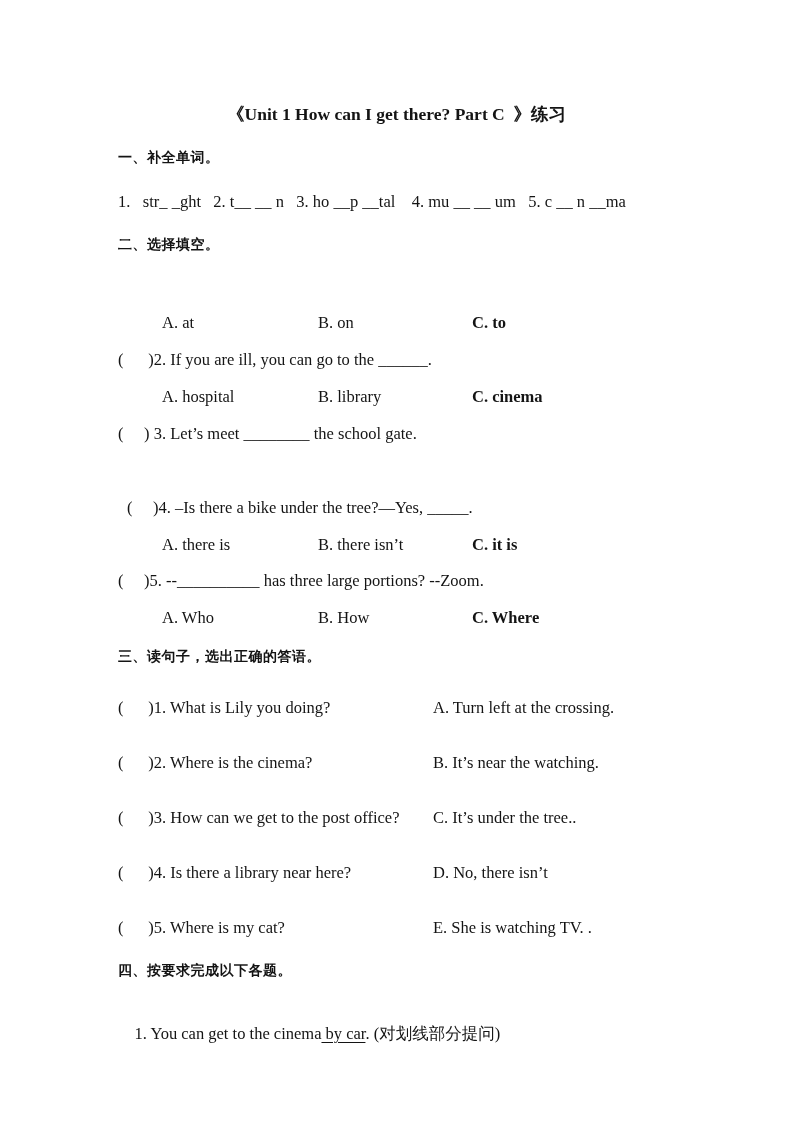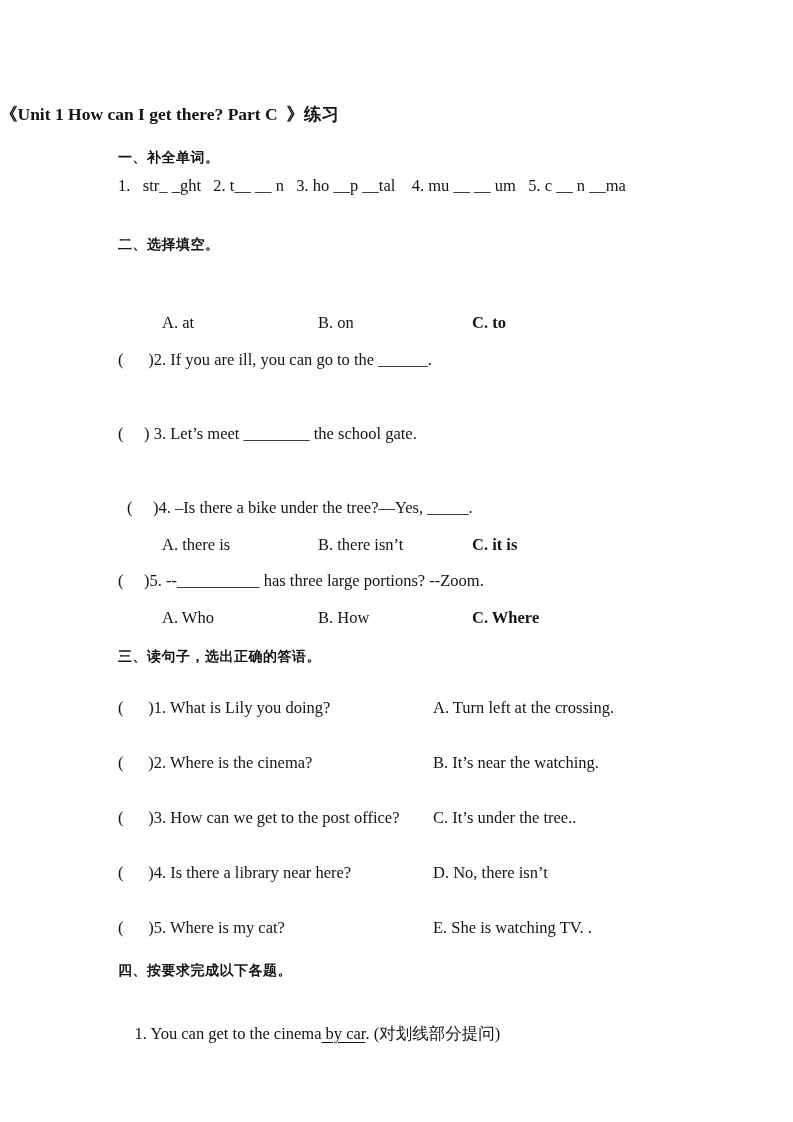--- a/index.html
+++ b/index.html
@@ -10,29 +10,29 @@
     background:#ffffff;
     color:#141414;
     font-family:"Liberation Serif","DejaVu Serif",serif;
     font-size:16.5px;
     line-height:22px;
     overflow:hidden;
   }
   .abs{position:absolute;left:118px;white-space:pre;}
   .title{
     position:absolute;top:103px;left:0;width:100%;
-    font-weight:700;font-size:17.5px;white-space:pre;
+    text-align:center;font-weight:700;font-size:17.5px;white-space:pre;
   }
   .h{
     font-weight:700;font-size:14px;
     font-family:"Liberation Sans","DejaVu Sans",sans-serif;
     letter-spacing:0.5px;
   }
   .s1h{top:146px}
-  .words{top:175px}
+  .words{top:191px}
   .s2h{top:233px}
   .q1{top:275px}
   .o1{top:312px}
   .q2{top:349px}
   .o2{top:386px}
   .q3{top:423px}
   .o3{top:460px}
   .q4{top:497px;left:127px}
   .o4{top:534px}
   .q5{top:570px}
@@ -66,20 +66,25 @@
 
   <div class="abs h s2h">二、选择填空。</div>
 
   <div class="opts o1">
     <span class="optA">A. at</span>
     <span class="optB">B. on</span>
     <span class="optC">C. to</span>
   </div>
 
   <div class="abs q2">(      )2. If you are ill, you can go to the ______.</div>
+  <div class="opts o2">
+    <span class="optA">A. hospital</span>
+    <span class="optB">B. library</span>
+    <span class="optC">C. cinema</span>
+  </div>
 
   <div class="abs q3">(     ) 3. Let’s meet ________ the school gate.</div>
 
   <div class="abs q4">(     )4. –Is there a bike under the tree?—Yes, _____.</div>
   <div class="opts o4">
     <span class="optA">A. there is</span>
     <span class="optB">B. there isn’t</span>
     <span class="optC">C. it is</span>
   </div>
 

